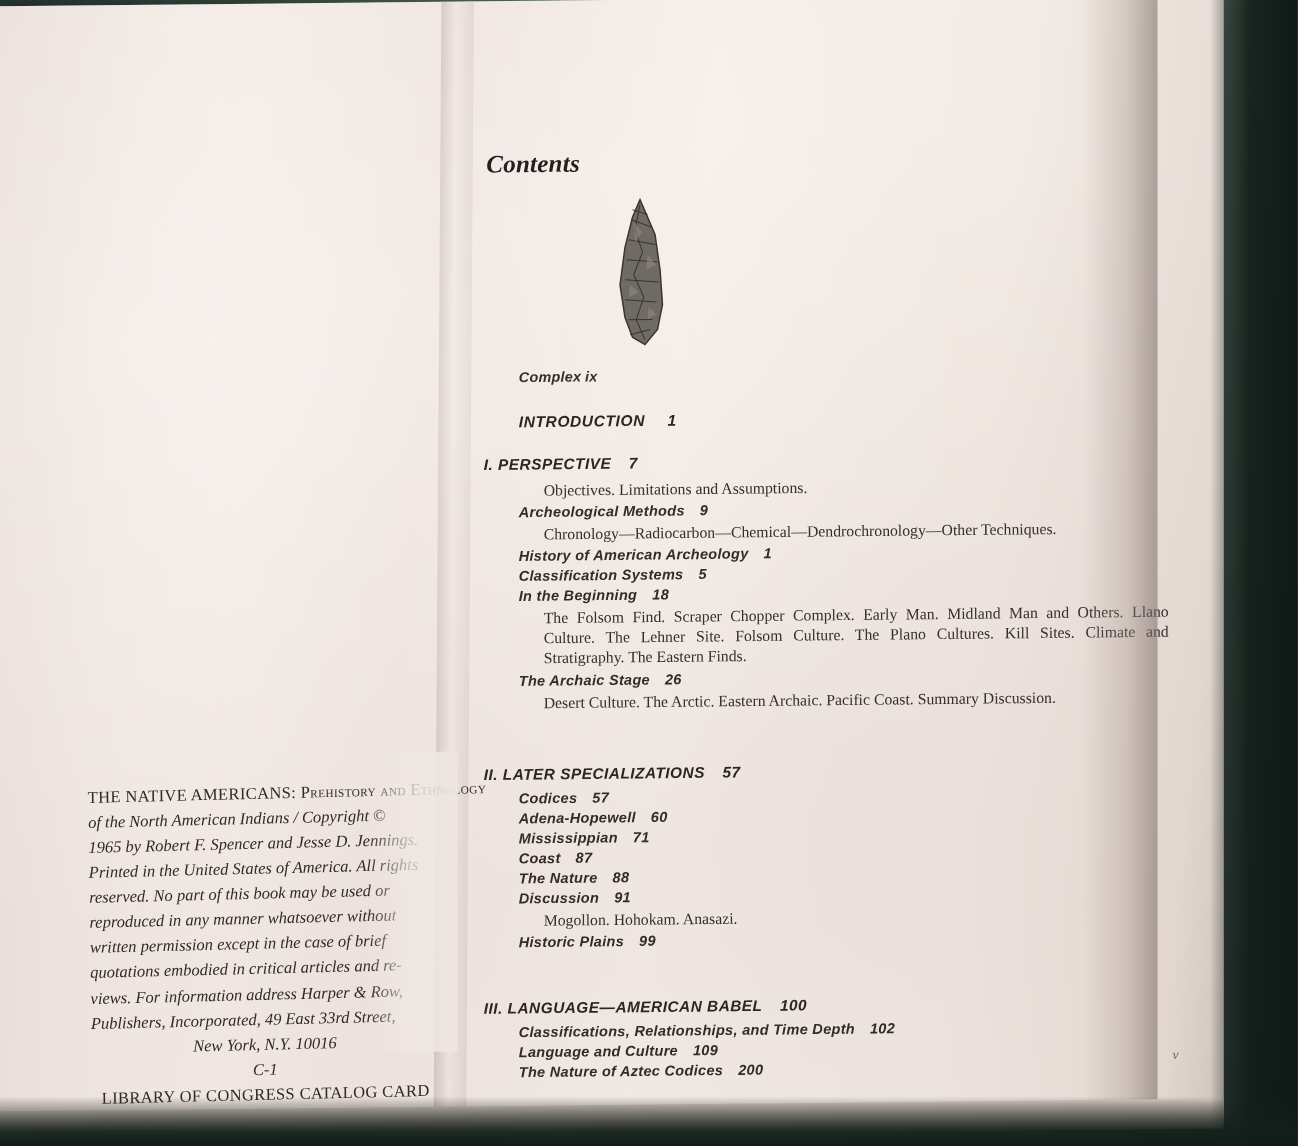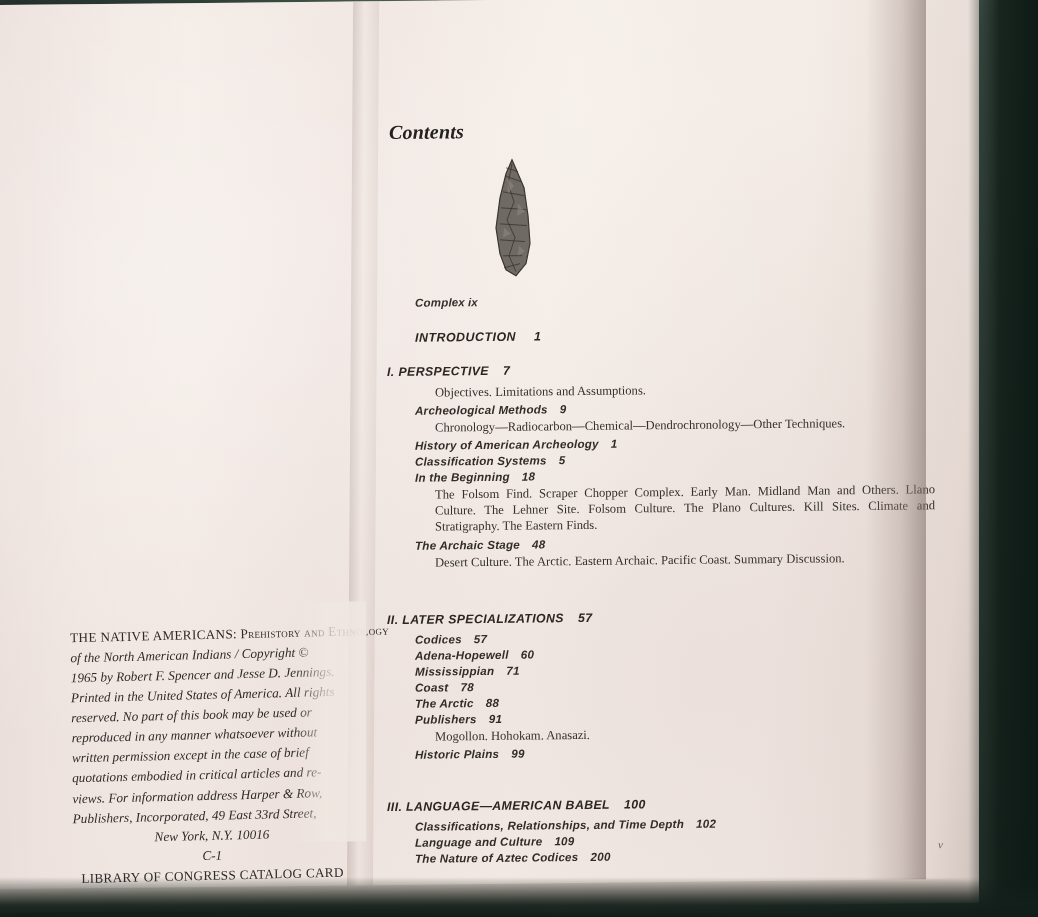--- a/index.html
+++ b/index.html
@@ -291,47 +291,47 @@
       <div class="section">
         <span>Classification Systems</span><span class="pg">5</span>
       </div>
 
       <div class="section">
         <span>In the Beginning</span><span class="pg">18</span>
       </div>
       <div class="desc">The Folsom Find. Scraper Chopper Complex. Early Man. Midland Man and Others. Llano Culture. The Lehner Site. Folsom Culture. The Plano Cultures. Kill Sites. Climate and Stratigraphy. The Eastern Finds.</div>
 
       <div class="section">
-        <span>The Archaic Stage</span><span class="pg">48</span>
+        <span>The Archaic Stage</span><span class="pg">26</span>
       </div>
       <div class="desc tight">Desert Culture. The Arctic. Eastern Archaic. Pacific Coast. Summary Discussion.</div>
 
       <div class="gap-md"></div>
 
       <div class="chapter">
         <span>II.  LATER SPECIALIZATIONS</span><span class="pg">57</span>
       </div>
 
       <div class="section">
         <span>Codices</span><span class="pg">57</span>
       </div>
       <div class="section">
         <span>Adena-Hopewell</span><span class="pg">60</span>
       </div>
       <div class="section">
         <span>Mississippian</span><span class="pg">71</span>
       </div>
       <div class="section">
-        <span>Coast</span><span class="pg">78</span>
-      </div>
-      <div class="section">
-        <span>The Arctic</span><span class="pg">88</span>
-      </div>
-      <div class="section">
-        <span>Publishers</span><span class="pg">91</span>
+        <span>Coast</span><span class="pg">87</span>
+      </div>
+      <div class="section">
+        <span>The Nature</span><span class="pg">88</span>
+      </div>
+      <div class="section">
+        <span>Discussion</span><span class="pg">91</span>
       </div>
       <div class="desc">Mogollon. Hohokam. Anasazi.</div>
       <div class="section">
         <span>Historic Plains</span><span class="pg">99</span>
       </div>
 
       <div class="gap-md"></div>
 
       <div class="chapter">
         <span>III.  LANGUAGE—AMERICAN BABEL</span><span class="pg">100</span>

